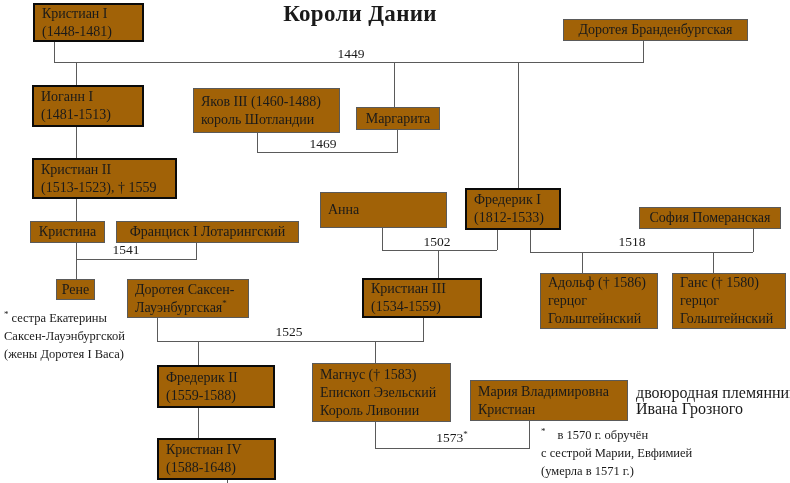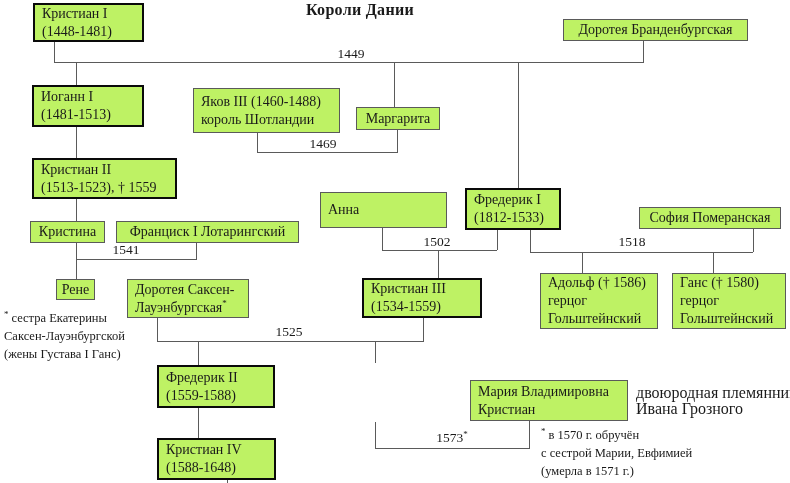--- a/index.html
+++ b/index.html
@@ -1,40 +1,40 @@
 <!DOCTYPE html>
 <html><head>
 <meta charset="utf-8">
 <style>
   html,body{margin:0;padding:0;background:#fff;}
   #stage{
     position:relative;width:790px;height:483px;background:#ffffff;
     font-family:"Liberation Serif","DejaVu Serif",serif;color:#1a1a1a;overflow:hidden;
   }
   .box{
-    position:absolute;box-sizing:border-box;background:#bef264;
+    position:absolute;box-sizing:border-box;background:#a16207;
     display:flex;flex-direction:column;justify-content:center;
     font-size:14px;line-height:18px;white-space:nowrap;
   }
   .thin{border:1px solid #5a5a5a;}
   .bold{border:2.5px solid #0a0a0a;}
   .pl{padding-left:7px;align-items:flex-start;}
   .ctr{align-items:center;text-align:center;}
   .hl,.vl{position:absolute;background:#5a5a5a;}
   .hl{height:1px;}
   .vl{width:1px;}
   .year{
     position:absolute;font-size:13.5px;text-align:center;height:16px;line-height:16px;
   }
   .note{position:absolute;font-size:12.5px;line-height:18px;white-space:nowrap;}
   .note2{position:absolute;font-size:16px;line-height:16px;white-space:nowrap;}
   sup{font-size:9px;line-height:0;}
   .title{
     position:absolute;left:240px;top:1px;width:240px;text-align:center;
-    font-size:16px;font-weight:bold;letter-spacing:.3px;
+    font-size:23px;font-weight:bold;letter-spacing:.3px;
   }
 </style>
 </head>
 <body>
 
 <div id="stage">
 
   <div class="title">Короли Дании</div>
 
   <div class="hl" style="left:54px;top:62px;width:590px"></div>
@@ -154,41 +154,46 @@
     <div>Ганс († 1580)</div>
     <div>герцог</div>
     <div>Гольштейнский</div>
   </div>
 
   <div class="box bold pl" style="left:157px;top:365px;width:118px;height:43px">
     <div>Фредерик II</div>
     <div>(1559-1588)</div>
   </div>
 
+  <div class="box thin pl" style="left:312px;top:363px;width:139px;height:59px">
+    <div>Магнус († 1583)</div>
+    <div>Епископ Эзельский</div>
+    <div>Король Ливонии</div>
+  </div>
 
   <div class="box thin pl" style="left:470px;top:380px;width:158px;height:41px">
     <div>Мария Владимировна</div>
     <div>Кристиан</div>
   </div>
 
   <div class="box bold pl" style="left:157px;top:438px;width:119px;height:42px">
     <div>Кристиан IV</div>
     <div>(1588-1648)</div>
   </div>
 
   <div class="note" style="left:4px;top:309px">
     <div><sup>*</sup><span style="margin-left:3px">сестра Екатерины</span></div>
     <div>Саксен-Лауэнбургской</div>
-    <div>(жены Густава I Ганс)</div>
+    <div>(жены Доротея I Васа)</div>
   </div>
 
   <div class="note2" style="left:636px;top:385px">
     <div>двоюродная племянница</div>
     <div>Ивана Грозного</div>
   </div>
 
   <div class="note" style="left:541px;top:426px">
-    <div><sup>*</sup><span style="margin-left:3px">в 1570 г. обручён</span></div>
+    <div><sup>*</sup><span style="margin-left:12px">в 1570 г. обручён</span></div>
     <div>с сестрой Марии, Евфимией</div>
     <div>(умерла в 1571 г.)</div>
   </div>
 
 </div>
 
 </body></html>

